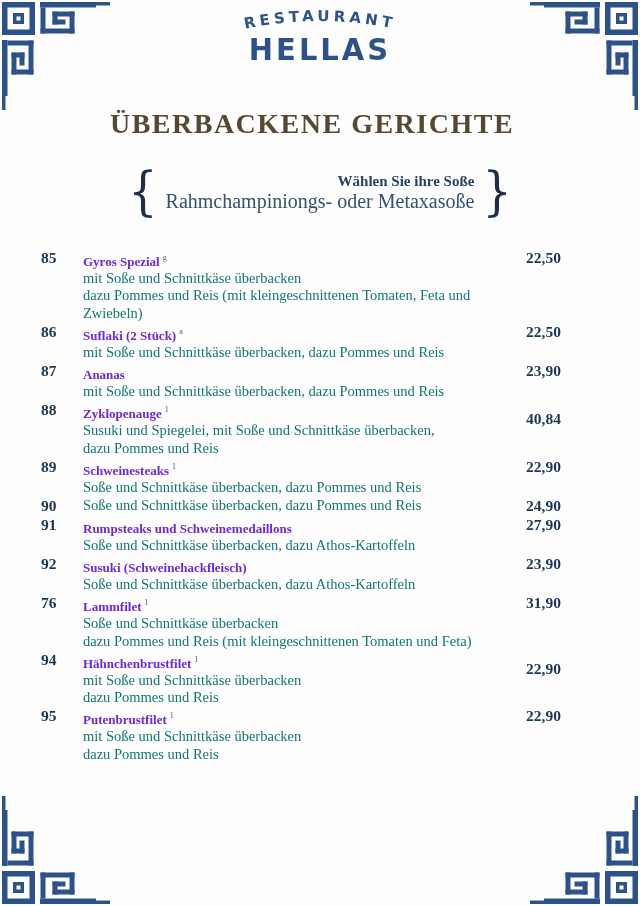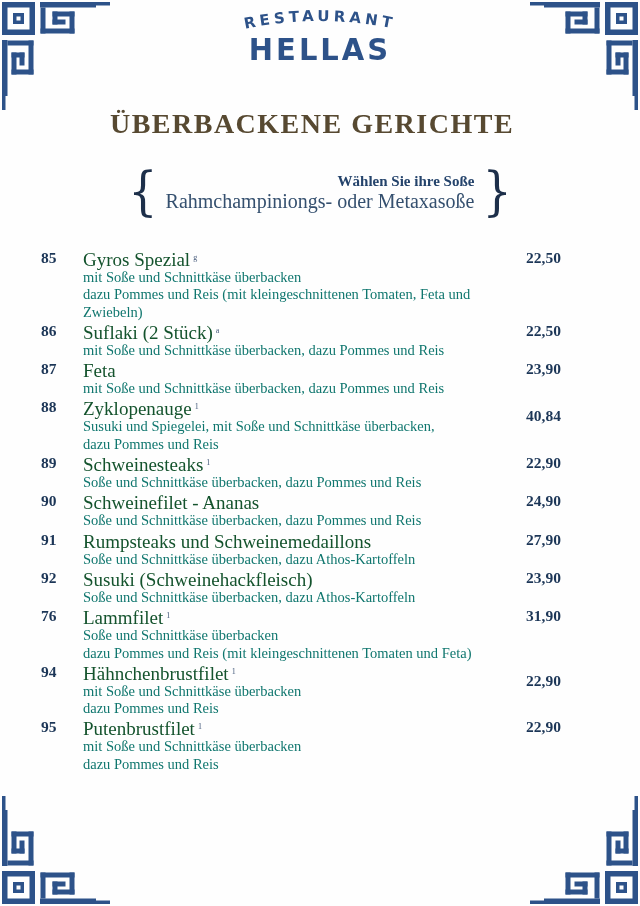--- a/index.html
+++ b/index.html
@@ -71,21 +71,21 @@
     grid-template-columns:22px 1fr 78px;
     column-gap:20px;
     margin-bottom:1px;
   }
   .num{
     font-size:15.5px;font-weight:bold;line-height:17px;
     text-align:left;color:#1c3657;
   }
   .body{min-width:0;}
   .title-line{line-height:17px;}
-  .title{font-size:19px;font-weight:normal;color:#14532d;}
+  .title{font-size:13px;font-weight:bold;color:#6d28d9;}
   sup.sup{font-size:8px;color:#44597a;margin-left:3px;vertical-align:6px;}
   .desc{font-size:14.5px;line-height:17.3px;color:#0f766e;}
   .price{
     font-size:15.5px;font-weight:bold;line-height:17px;
     text-align:left;color:#1c3657;
   }
 </style>
 </head>
 <body>
 
@@ -178,21 +178,21 @@
       <div class="num">86</div>
       <div class="body">
         <div class="title-line"><span class="title">Suflaki (2 Stück)</span><sup class="sup">a</sup></div>
       <div class="desc">mit Soße und Schnittkäse überbacken, dazu Pommes und Reis</div>
         </div>
       <div class="price">22,50</div>
     </div>
       <div class="menu-item">
       <div class="num">87</div>
       <div class="body">
-        <div class="title-line"><span class="title">Feta</span><sup class="sup"></sup></div>
+        <div class="title-line"><span class="title">Ananas</span><sup class="sup"></sup></div>
       <div class="desc">mit Soße und Schnittkäse überbacken, dazu Pommes und Reis</div>
         </div>
       <div class="price">23,90</div>
     </div>
       <div class="menu-item">
       <div class="num">88</div>
       <div class="body">
         <div class="title-line"><span class="title">Zyklopenauge</span><sup class="sup">1</sup></div>
       <div class="desc">Susuki und Spiegelei, mit Soße und Schnittkäse überbacken,</div>
           <div class="desc">dazu Pommes und Reis</div>
@@ -203,21 +203,20 @@
       <div class="num">89</div>
       <div class="body">
         <div class="title-line"><span class="title">Schweinesteaks</span><sup class="sup">1</sup></div>
       <div class="desc">Soße und Schnittkäse überbacken, dazu Pommes und Reis</div>
         </div>
       <div class="price">22,90</div>
     </div>
       <div class="menu-item">
       <div class="num">90</div>
       <div class="body">
-        <div class="title-line"><span class="title">Schweinefilet - Ananas</span><sup class="sup"></sup></div>
       <div class="desc">Soße und Schnittkäse überbacken, dazu Pommes und Reis</div>
         </div>
       <div class="price">24,90</div>
     </div>
       <div class="menu-item">
       <div class="num">91</div>
       <div class="body">
         <div class="title-line"><span class="title">Rumpsteaks und Schweinemedaillons</span><sup class="sup"></sup></div>
       <div class="desc">Soße und Schnittkäse überbacken, dazu Athos-Kartoffeln</div>
         </div>

